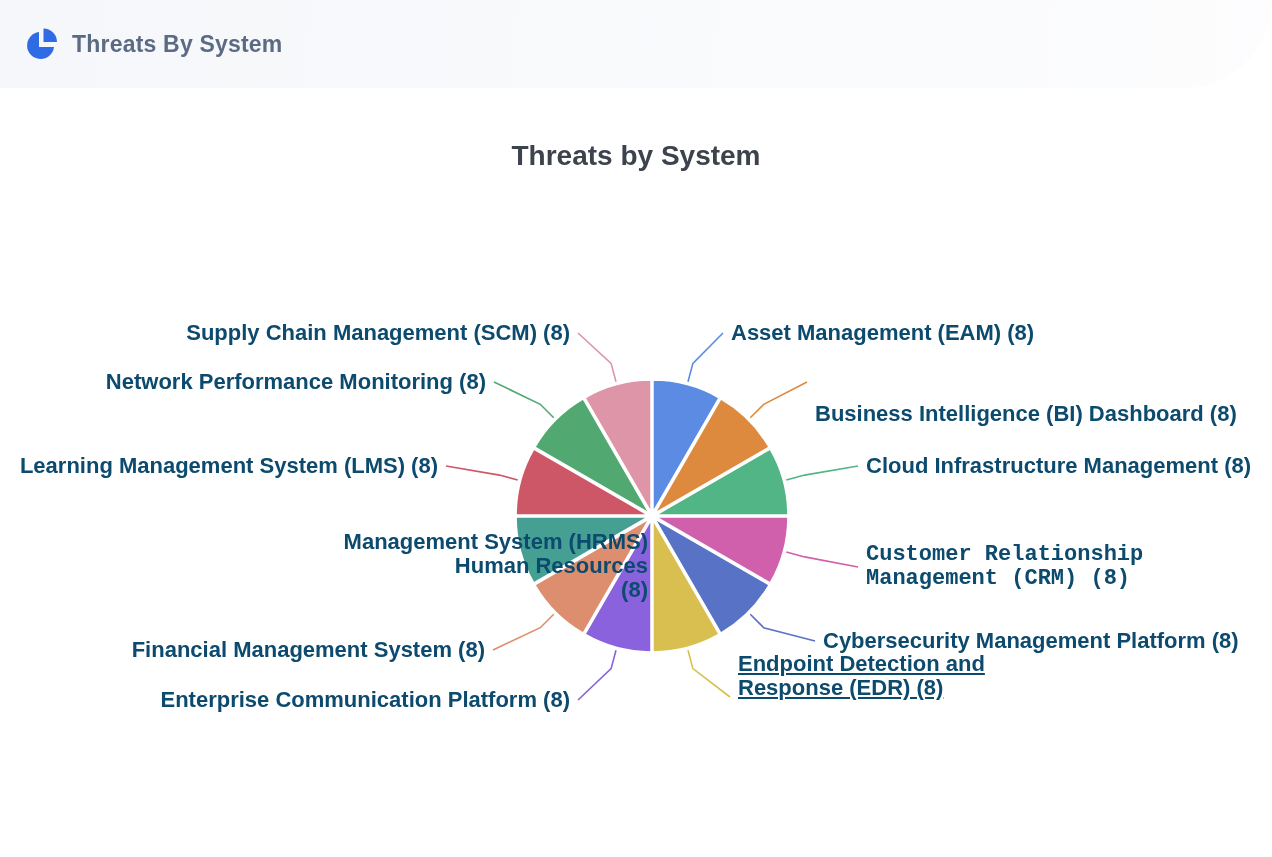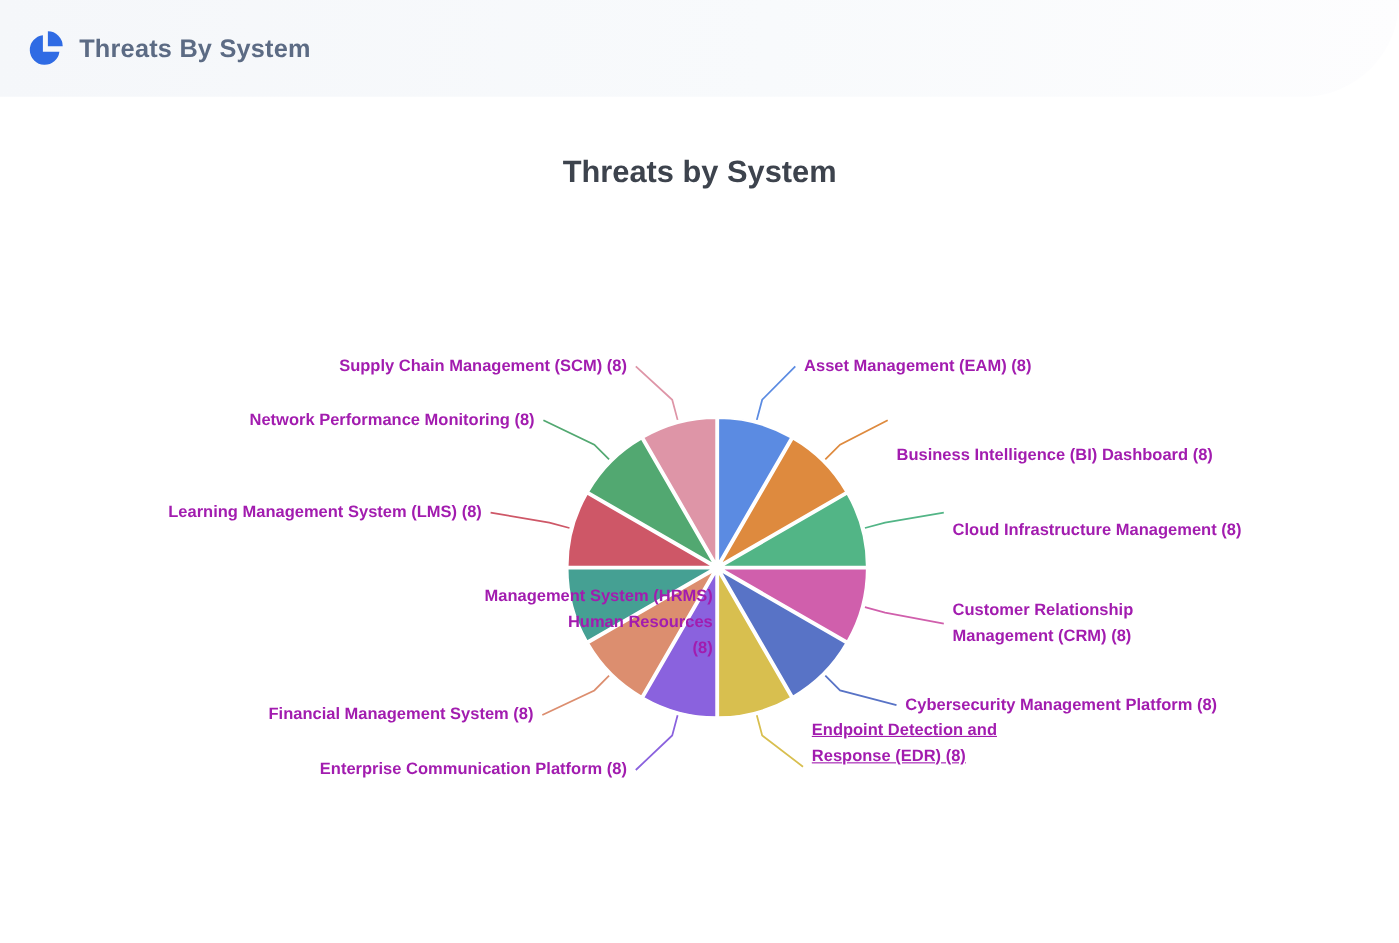--- a/index.html
+++ b/index.html
@@ -20,21 +20,21 @@
   }
   
   .chart-wrap{position:absolute;top:88px;left:0;width:1272px;height:769px;}
   .chart-title{
     position:absolute;top:52px;left:0;width:1272px;text-align:center;
     font-size:28px;font-weight:700;color:#3d434d;
   }
   .pie-svg{position:absolute;top:-88px;left:0;}
   .slice-label{
     position:absolute;transform:translateY(-50%);
-    font-size:15px;font-weight:700;color:#a21caf;line-height:24px;
+    font-size:22px;font-weight:700;color:#0c4a6e;line-height:24px;
     white-space:nowrap;z-index:3;
   }
   .slice-label.align-right{text-align:right;}
   .slice-label.align-left{text-align:left;}
 </style>
 </head>
 <body>
 
 <div class="header">
   <svg class="header-icon" viewBox="0 0 36 36">
@@ -73,24 +73,24 @@
       <path d="M 651.0 512.1 L 585.0 397.8 A 132 132 0 0 1 651.0 380.1 Z" fill="#DE95A7" stroke="#ffffff" stroke-width="1.5"></path>
       <polyline points="616.0,381.7 611.1,363.4 578,333" fill="none" stroke="#DE95A7" stroke-width="1.6"></polyline>
     </svg>
 
 <div class="slice-label align-left" style="left: 731px; top: 245px; text-align: right;">
       <div>Asset Management (EAM) (8)</div>
     </div>
     <div class="slice-label align-left" style="left: 815px; top: 294px; margin-top: 32px;">
       <div>Business Intelligence (BI) Dashboard (8)</div>
     </div>
-    <div class="slice-label align-left" style="left: 866px; top: 378px; margin-top: 16px;">
+    <div class="slice-label align-left" style="left: 866px; top: 378px;">
       <div>Cloud Infrastructure Management (8)</div>
     </div>
-    <div class="slice-label align-left" style="left: 866px; top: 479px;">
+    <div class="slice-label align-left" style="left: 866px; top: 479px; font-family: Liberation Mono, monospace;">
       <div>Customer Relationship</div>
       <div>Management (CRM) (8)</div>
     </div>
     <div class="slice-label align-left" style="left: 823px; top: 553px;">
       <div>Cybersecurity Management Platform (8)</div>
     </div>
     <div class="slice-label align-left" style="left: 738px; top: 588px; text-decoration: underline;">
       <div>Endpoint Detection and</div>
       <div>Response (EDR) (8)</div>
     </div>

